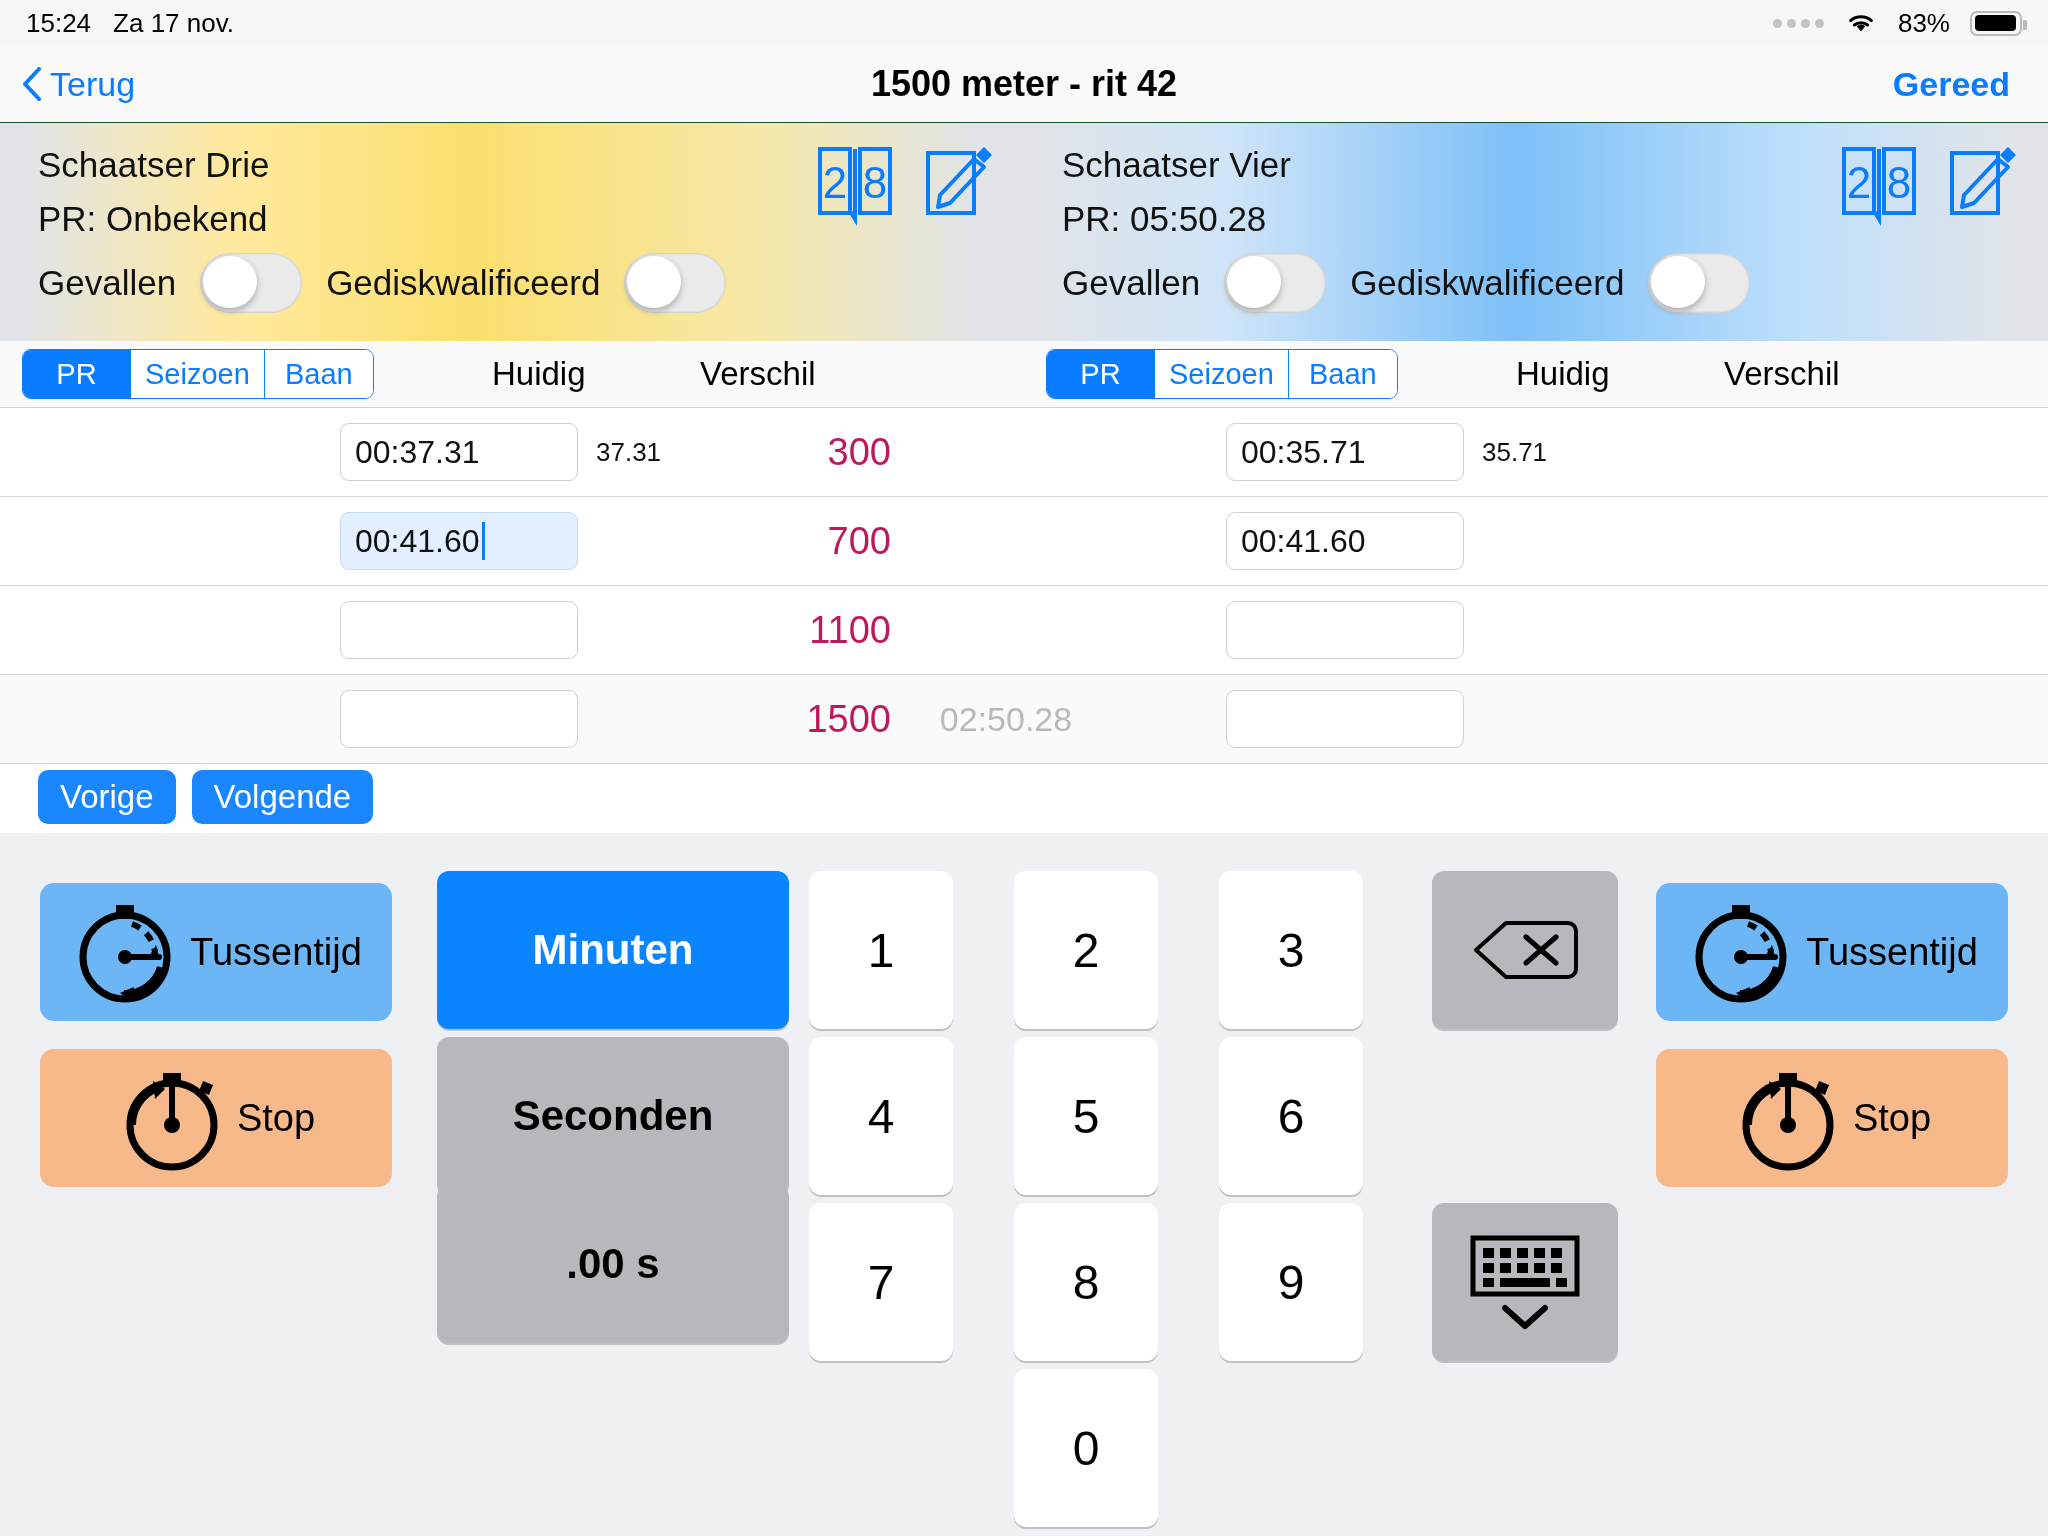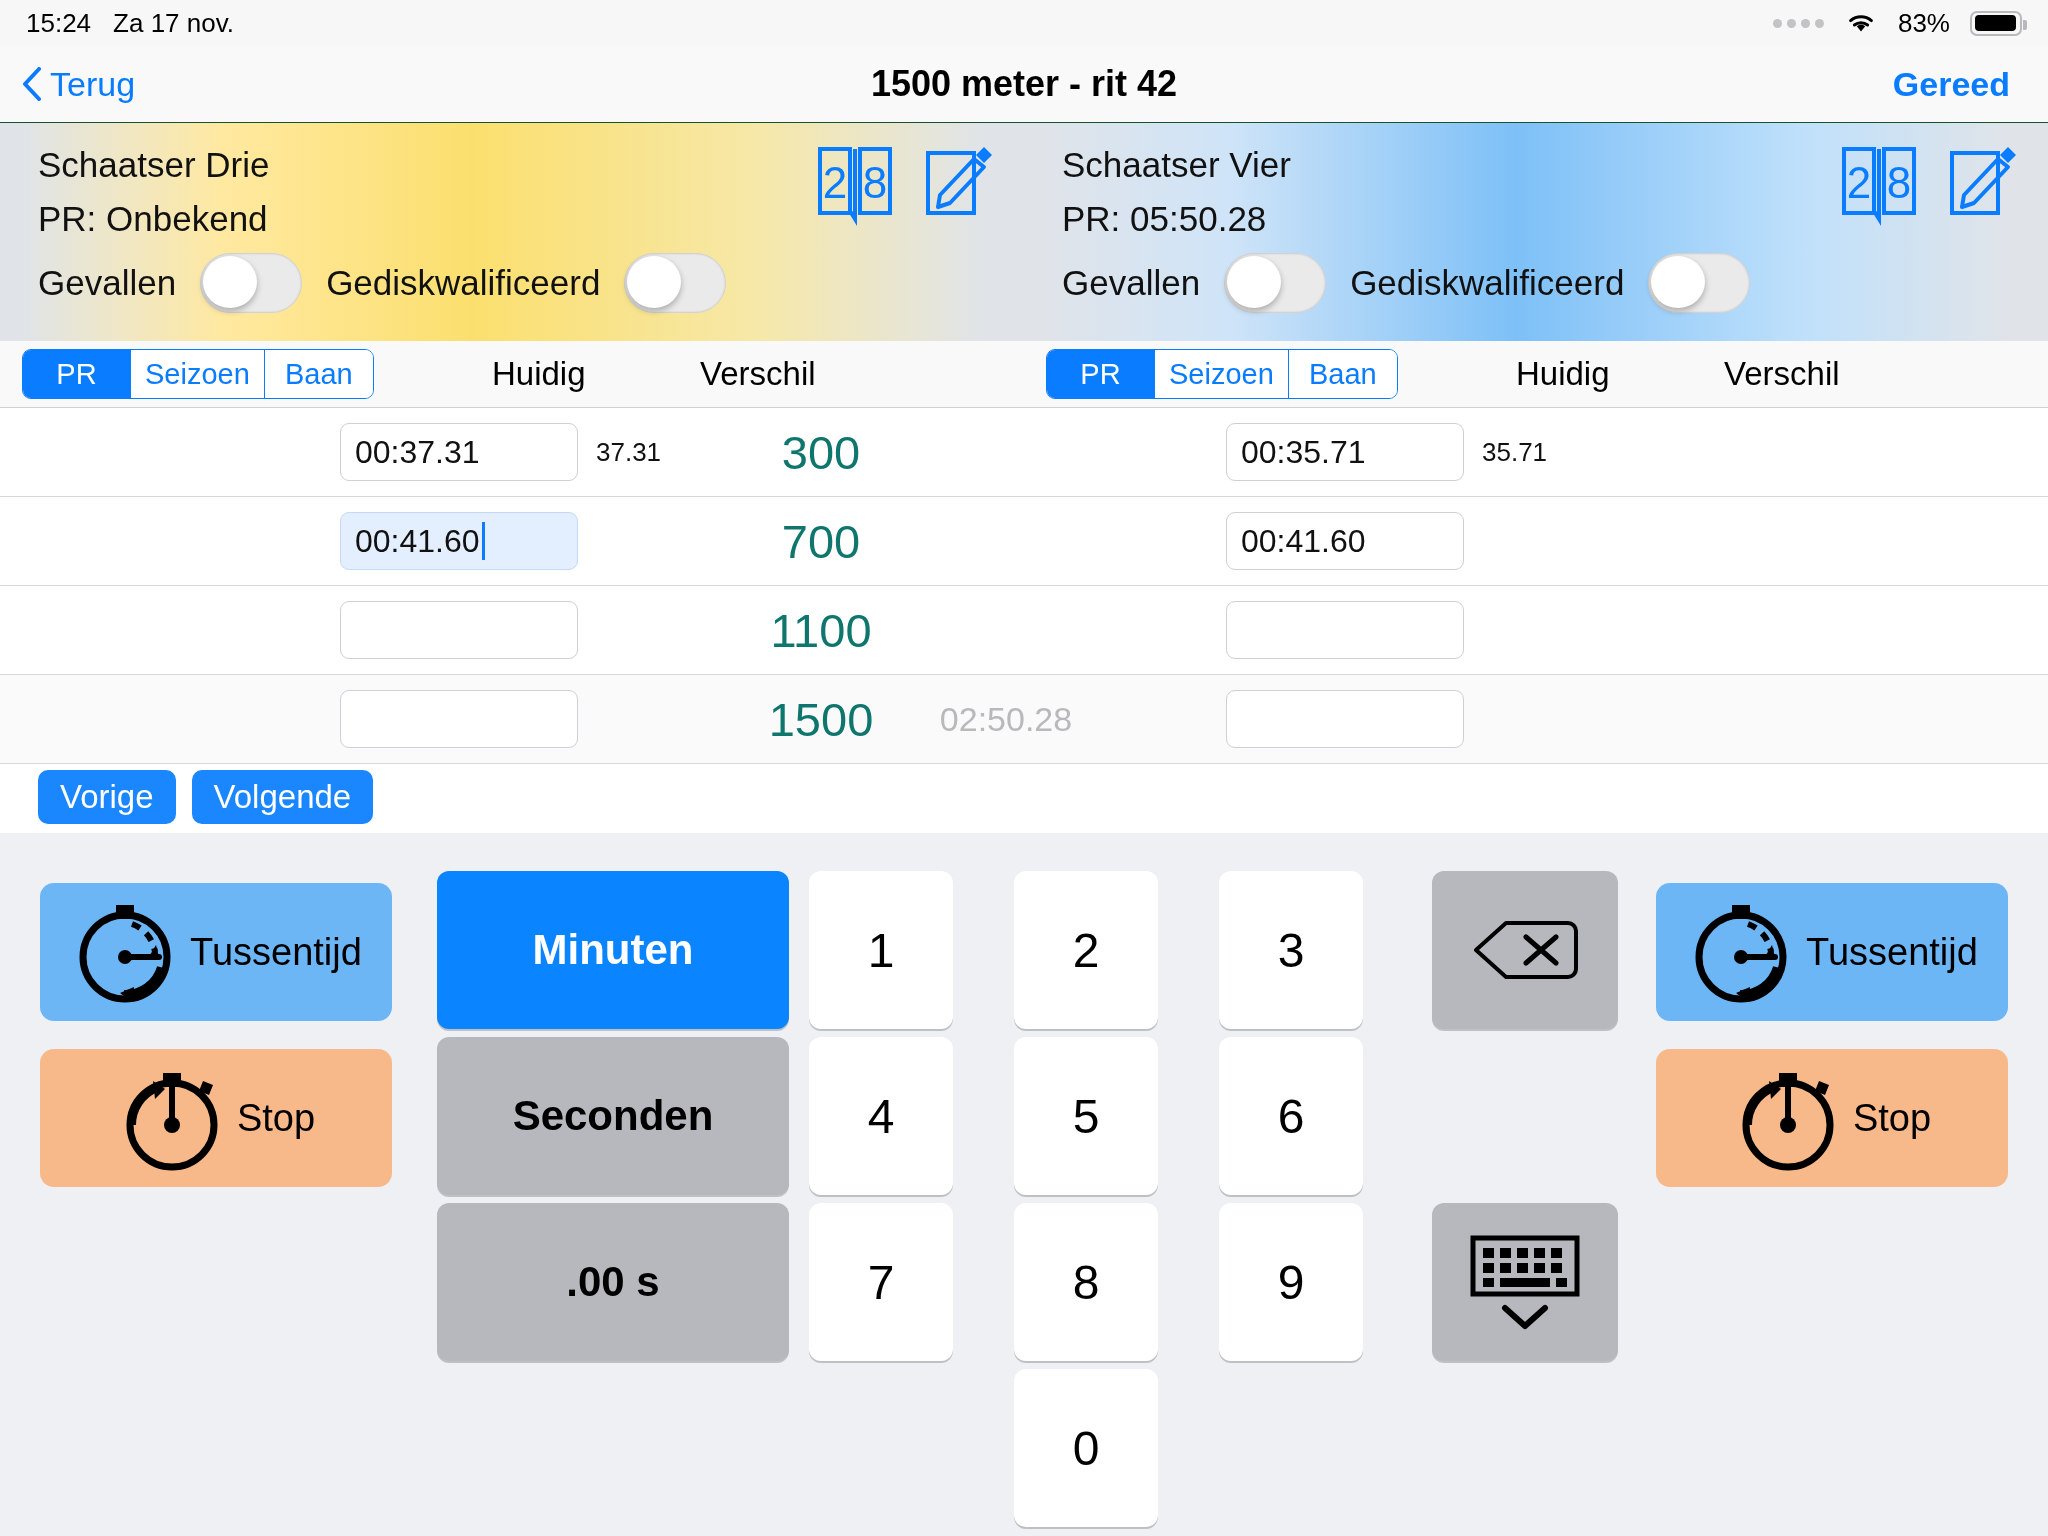--- a/index.html
+++ b/index.html
@@ -92,21 +92,21 @@
   .trow.last{ background:#fafafa; border-bottom:1px solid #d8d8d8; }
   .tf{
     width:238px; height:58px; box-sizing:border-box;
     border:1px solid #cfcfd4; border-radius:9px; background:#fff;
     display:flex; align-items:center; padding-left:14px;
     font-size:32px; color:#111;
   }
   .tf.focused{ background:#e3efff; border-color:#c5d9f2; }
   .tf .caret{ width:3px; height:38px; background:#0a7cff; margin-left:2px; }
   .diff{ font-size:26px; color:#111; width:120px; margin-left:18px; }
-  .dist{ font-size:47px; color:#0f766e; width:140px; text-align:center; }
+  .dist{ font-size:38px; color:#be185d; width:140px; text-align:right; }
   .prtime{ font-size:34px; color:#b9b9bd; width:230px; text-align:center; }
 
   .left-group{ display:flex; align-items:center; margin-left:340px; }
   .mid-group{ display:flex; align-items:center; justify-content:center; width:420px; margin-left:10px; }
   .right-group{ display:flex; align-items:center; margin-left:80px; }
 
   
   .pills{ position:absolute; left:38px; top:770px; display:flex; gap:16px; z-index:5; }
   .pill{
     background:#1a86ff; color:#fff; font-size:33px;
@@ -328,21 +328,21 @@
   <div class="pills">
     <div class="pill">Vorige</div>
     <div class="pill">Volgende</div>
   </div>
 
   <div class="keyboard">
     <div class="kb-inner">
 
       <div class="key wide blue" style="left:437px; top:38px;">Minuten</div>
       <div class="key wide gray" style="left:437px; top:204px;">Seconden</div>
-      <div class="key wide gray" style="left:437px; top:370px;">.00 s</div>
+      <div class="key wide gray" style="left:437px; top:352px;">.00 s</div>
 
       <div class="key num" style="left:809px; top:38px;">1</div>
       <div class="key num" style="left:1014px; top:38px;">2</div>
       <div class="key num" style="left:1219px; top:38px;">3</div>
 
       <div class="key num" style="left:809px; top:204px;">4</div>
       <div class="key num" style="left:1014px; top:204px;">5</div>
       <div class="key num" style="left:1219px; top:204px;">6</div>
 
       <div class="key num" style="left:809px; top:370px;">7</div>

